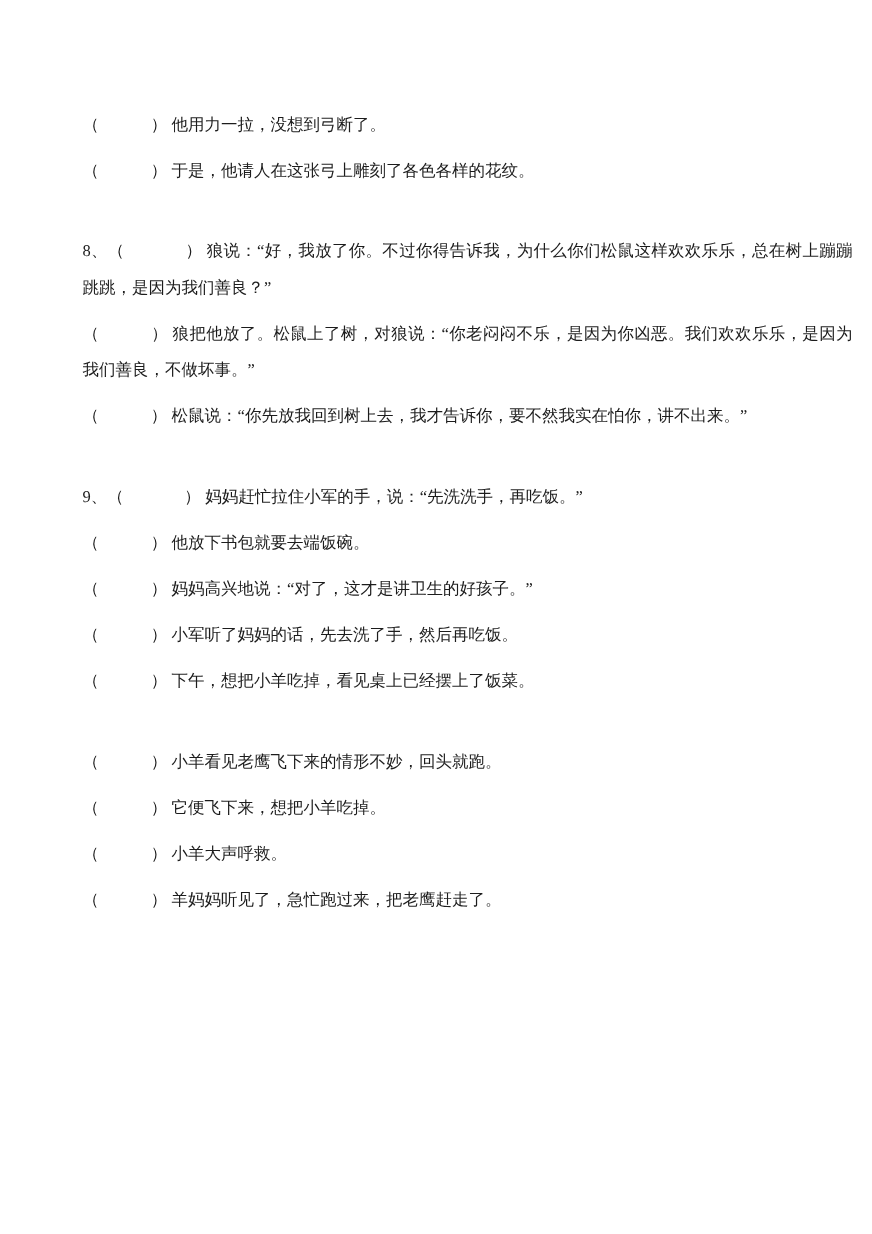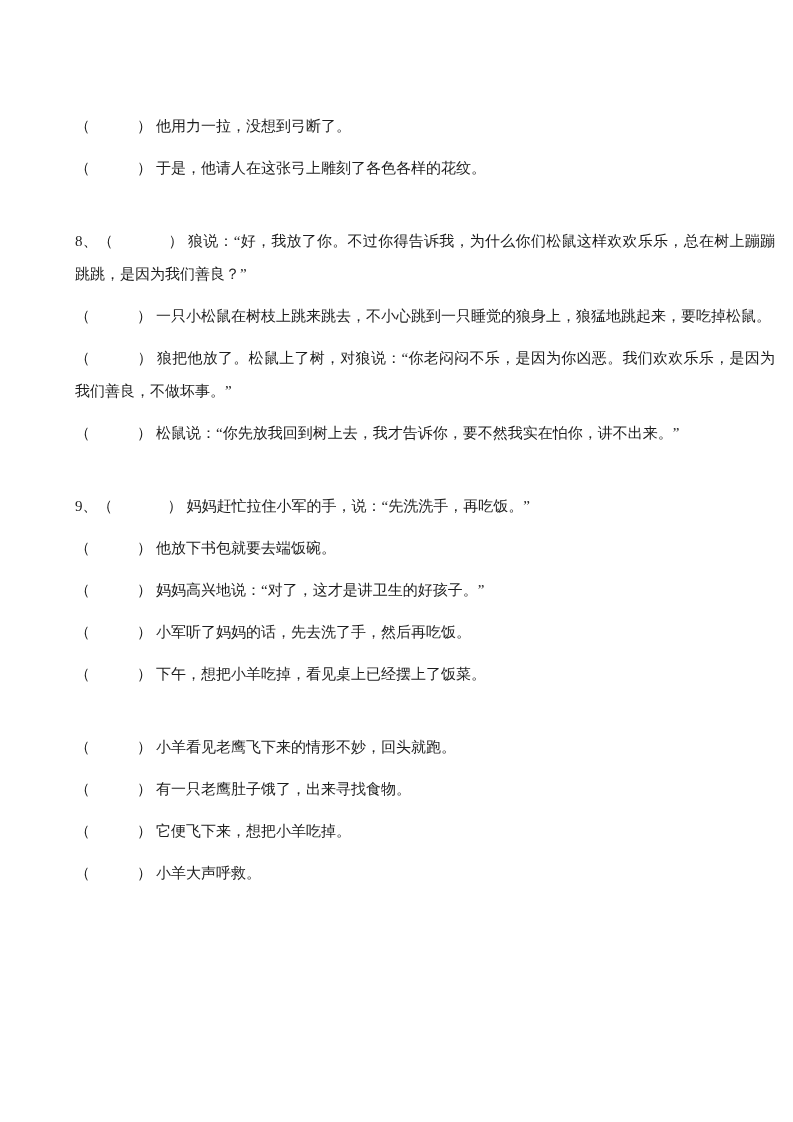--- a/index.html
+++ b/index.html
@@ -13,21 +13,20 @@
     height: 1122px;
     background: #ffffff;
     overflow: hidden;
     font-family: "Liberation Serif", "DejaVu Serif", serif;
     color: #1c1c1c;
   }
   .content {
     box-sizing: content-box;
     padding: 98px 18px 0 75px;
     width: 700px;
-    margin-top: 12px;
   }
   .section + .section {
     margin-top: 40px;
   }
   p.item {
     margin: 0 0 9px 0;
     font-size: 15px;
     line-height: 33px;
     text-align: justify;
     word-break: normal;
@@ -57,31 +56,30 @@
 <body>
 
 <div class="page">
   <div class="content" id="content">
       <div class="section">
         <p class="item"><span class="blank"><span>（</span><span class="gap"></span><span>）</span></span><span class="text">他用力一拉，没想到弓断了。</span></p>
         <p class="item"><span class="blank"><span>（</span><span class="gap"></span><span>）</span></span><span class="text">于是，他请人在这张弓上雕刻了各色各样的花纹。</span></p>
       </div>
       <div class="section">
         <p class="item numbered"><span class="num">8、</span><span class="blank"><span>（</span><span class="gap"></span><span>）</span></span><span class="text">狼说：“好，我放了你。不过你得告诉我，为什么你们松鼠这样欢欢乐乐，总在树上蹦蹦跳跳，是因为我们善良？”</span></p>
-        <p class="item"><span class="blank"><span>（</span><span class="gap"></span><span>）</span></span><span class="text">一只小松鼠在树枝上跳来跳去，不小心跳到一只睡觉的狼身上，狼猛地跳起来，要吃掉松鼠。</span></p>
         <p class="item"><span class="blank"><span>（</span><span class="gap"></span><span>）</span></span><span class="text">狼把他放了。松鼠上了树，对狼说：“你老闷闷不乐，是因为你凶恶。我们欢欢乐乐，是因为我们善良，不做坏事。”</span></p>
         <p class="item"><span class="blank"><span>（</span><span class="gap"></span><span>）</span></span><span class="text">松鼠说：“你先放我回到树上去，我才告诉你，要不然我实在怕你，讲不出来。”</span></p>
       </div>
       <div class="section">
         <p class="item numbered"><span class="num">9、</span><span class="blank"><span>（</span><span class="gap"></span><span>）</span></span><span class="text">妈妈赶忙拉住小军的手，说：“先洗洗手，再吃饭。”</span></p>
         <p class="item"><span class="blank"><span>（</span><span class="gap"></span><span>）</span></span><span class="text">他放下书包就要去端饭碗。</span></p>
         <p class="item"><span class="blank"><span>（</span><span class="gap"></span><span>）</span></span><span class="text">妈妈高兴地说：“对了，这才是讲卫生的好孩子。”</span></p>
         <p class="item"><span class="blank"><span>（</span><span class="gap"></span><span>）</span></span><span class="text">小军听了妈妈的话，先去洗了手，然后再吃饭。</span></p>
         <p class="item"><span class="blank"><span>（</span><span class="gap"></span><span>）</span></span><span class="text">下午，想把小羊吃掉，看见桌上已经摆上了饭菜。</span></p>
       </div>
       <div class="section">
         <p class="item"><span class="blank"><span>（</span><span class="gap"></span><span>）</span></span><span class="text">小羊看见老鹰飞下来的情形不妙，回头就跑。</span></p>
-        <p class="item"><span class="blank"><span>（</span><span class="gap"></span><span>）</span></span><span class="text">有一只老鹰肚子饿了，出来寻找食物。</span></p>
         <p class="item"><span class="blank"><span>（</span><span class="gap"></span><span>）</span></span><span class="text">它便飞下来，想把小羊吃掉。</span></p>
         <p class="item"><span class="blank"><span>（</span><span class="gap"></span><span>）</span></span><span class="text">小羊大声呼救。</span></p>
+        <p class="item"><span class="blank"><span>（</span><span class="gap"></span><span>）</span></span><span class="text">羊妈妈听见了，急忙跑过来，把老鹰赶走了。</span></p>
       </div>
     </div>
 </div>
 
 </body></html>

